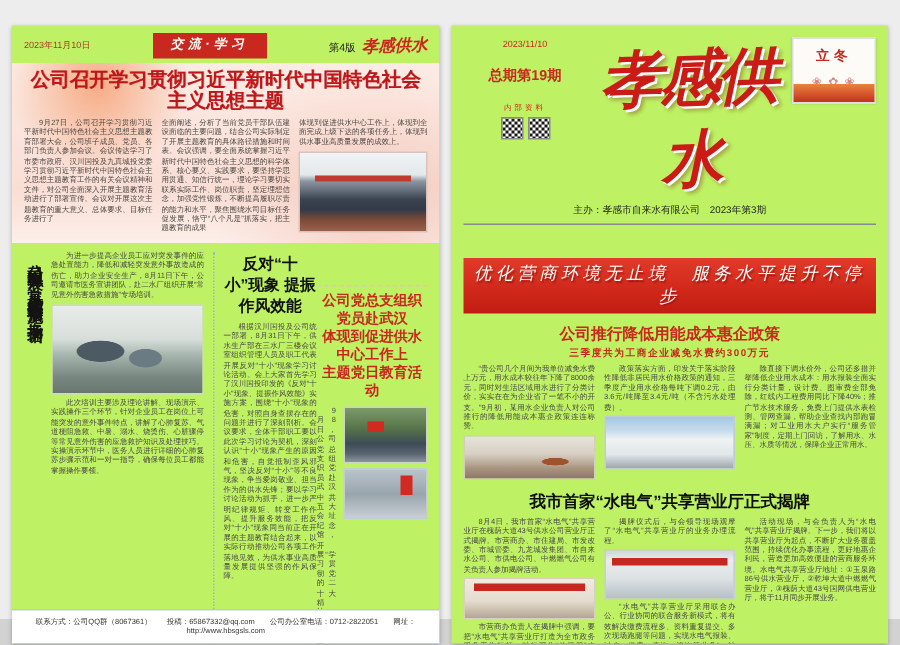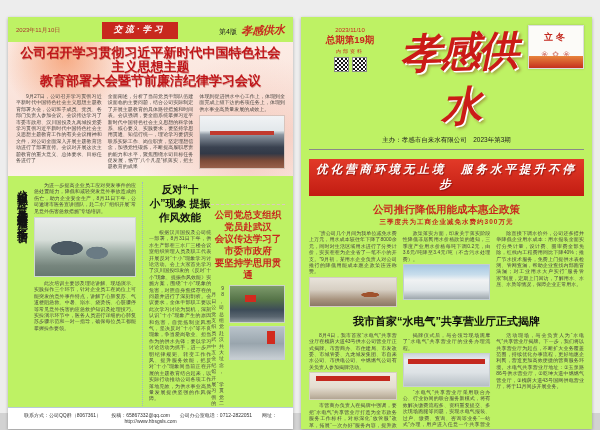--- a/index.html
+++ b/index.html
@@ -65,40 +65,40 @@
   .party-photo2 { height:34px; position:relative; border:1px solid #c6cdd2;
     background:linear-gradient(180deg,#b9c3ca 0%,#99a5ad 52%,#c8cfd4 100%); }
   .party-photo2 .flag { position:absolute; top:4px; right:9px; width:8px; height:13px; background:#d22a1e; }
   .lp-footer { position:absolute; bottom:0; left:0; right:0; border-top:1px solid #b9cbd8;
                padding:4px 6px 5px; font-size:5px; color:#333; text-align:center; background:#fff; }
 
   
   .masthead { display:flex; align-items:flex-start; padding:8px 8px 0; }
   .info-box { width:82px; text-align:center; color:#c8281e; padding-top:2px; }
   .info-date { font-size:6px; }
-  .info-issue { font-size:9.5px; font-weight:bold; margin:1px 0; }
+  .info-issue { font-size:9.5px; font-weight:bold; margin:11px 0; }
   .info-note { font-size:5px; letter-spacing:2px; }
   .qrs { display:flex; gap:3px; justify-content:center; margin-top:3px; }
   .qr { width:15px; height:15px; border:1px solid #8a8a8a;
         background:repeating-conic-gradient(#171717 0% 25%, #fdfdfd 0% 50%);
         background-size:4px 4px; }
   .rp-title { flex:1; text-align:center; font-family:"DejaVu Serif",serif; font-style:italic;
               font-weight:bold; font-size:41px; line-height:54px; letter-spacing:-2px; color:#cb1b17;
               transform:rotate(-2deg); text-shadow:1.5px 1.5px 0 #fff, 3px 3px 3px rgba(110,10,5,.35); }
   .poster { width:56px; height:44px; border:1px solid #ddd; background:#fcfbf8; position:relative;
             text-align:center; box-shadow:0 0 2px rgba(0,0,0,.18); }
   .poster-title { color:#c3281e; font-size:9px; font-weight:bold; letter-spacing:3px;
                   padding-top:5px; font-family:"DejaVu Serif",serif; }
   .blossom { color:#d88a80; font-size:8px; letter-spacing:1px; margin-top:6px; }
   .poster-band { position:absolute; bottom:0; left:0; right:0; height:12px;
                  background:linear-gradient(180deg,#e8853d,#c5301d); }
   .organizer { text-align:center; font-size:6.5px; color:#1e1e1e; padding:3px 0 4px;
                border-bottom:1px solid #8a8a8a; margin:0 8px; }
-  .slogan { margin:9px 8px 4px; background:linear-gradient(180deg,#e23a28,#c21c12); color:#fff;
-            text-align:center; font-size:11.5px; font-weight:bold; font-style:italic;
+  .slogan { margin:22px 8px 4px; background:linear-gradient(180deg,#e23a28,#c21c12); color:#fff;
+            text-align:center; font-size:11.5px; font-weight:normal; font-style:italic;
             letter-spacing:3px; padding:3px 0 4px; text-shadow:1px 1px 1px rgba(90,0,0,.5); }
   .article { padding:1px 8px 2px; }
   .a-title-black { font-size:11px; font-weight:bold; color:#0e0e0e; text-align:center; margin:2px 0 3px; }
   .a-title-red { font-size:10.5px; font-weight:bold; color:#c8281e; text-align:center; margin:2px 0 1px; }
   .a-sub { font-size:6.5px; color:#c8281e; font-weight:bold; text-align:center;
            letter-spacing:1px; margin-bottom:3px; }
   .cols { display:flex; gap:6px; }
   .col { flex:1; }
 
   .storefront-photo { height:34px; margin:2px 0; position:relative; border:1px solid #c8ced2;
@@ -123,21 +123,20 @@
     <span class="lp-date">2023年11月10日</span>
     <span class="lp-badge">交流·学习</span>
     <span class="lp-right">
       <span class="lp-edition">第4版</span>
       <span class="lp-logo-sm">孝感供水</span>
     </span>
   </div>
 
   <div class="lead">
     <div class="lead-title">公司召开学习贯彻习近平新时代中国特色社会主义思想主题</div>
-    <div class="lead-title">教育部署大会暨节前廉洁纪律学习会议</div>
     <div class="lead-cols">
       <div class="lead-col t5 ind">9月27日，公司召开学习贯彻习近平新时代中国特色社会主义思想主题教育部署大会，公司班子成员、党员、各部门负责人参加会议。会议传达学习了市委市政府、汉川国投及九真城投党委学习贯彻习近平新时代中国特色社会主义思想主题教育工作的有关会议精神和文件，对公司全面深入开展主题教育活动进行了部署宣传。会议对开展这次主题教育的重大意义、总体要求、目标任务进行了</div>
       <div class="lead-col t5">全面阐述，分析了当前党员干部队伍建设面临的主要问题，结合公司实际制定了开展主题教育的具体路径措施和时间表。会议强调，要全面系统掌握习近平新时代中国特色社会主义思想的科学体系、核心要义、实践要求，要坚持学思用贯通、知信行统一，理论学习要切实联系实际工作、岗位职责，坚定理想信念，加强党性锻炼，不断提高履职尽责的能力和水平，聚焦围绕水司目标任务促发展，恪守“八个凡是”抓落实，把主题教育的成果</div>
       <div class="lead-col">
         <div class="t5">体现到促进供水中心工作上，体现到全面完成上级下达的各项任务上，体现到供水事业高质量发展的成效上。</div>
         <div class="meeting-photo">
             <div class="banner"></div>
           </div>
       </div>
     </div>
@@ -156,22 +155,22 @@
     <div class="divider-v"></div>
 
     <div class="right-area">
       <div>
         <div class="ten-title">反对“十小”现象 提振作风效能</div>
         <div class="t5 ind">根据汉川国投及公司统一部署，8月31日下午，供水生产部在三水厂三楼会议室组织管理人员及职工代表开展反对“十小”现象学习讨论活动。会上大家首先学习了汉川国投印发的《反对“十小”现象、提振作风效能》实施方案，围绕“十小”现象的危害，对照自身查摆存在的问题并进行了深刻剖析。会议要求，全体干部职工要以此次学习讨论为契机，深刻认识“十小”现象产生的原因和危害，自觉抵制歪风邪气，坚决反对“十小”等不良现象，争当爱岗敬业、担当作为的供水先锋；要以学习讨论活动为抓手，进一步严明纪律规矩、转变工作作风、提升服务效能，把反对“十小”现象同当前正在开展的主题教育结合起来，以实际行动推动公司各项工作落地见效，为供水事业高质量发展提供坚强的作风保障。</div>
       </div>
 
       <div class="party">
         <div class="party-title">公司党总支组织党员赴武汉</div>
-        <div class="party-title">会议传达学习了市委市政府</div>
-        <div class="party-title">要坚持学思用贯通</div>
+        <div class="party-title">体现到促进供水中心工作上</div>
+        <div class="party-title">主题党日教育活动</div>
         <div class="party-flex">
           <div class="txt t5 ind">9月8日，公司党总支组织党员赴武汉中共五大会址纪念馆，开展“学习贯彻党的二十大精神、传承红色基因”主题党日活动。全体党员参观了中共五大历史陈列展，重温了中国共产党波澜壮阔的奋斗历程。随后，全体党员面对党旗重温入党誓词，纷纷表示要不忘初心、牢记使命，立足本职岗位，以昂扬的奋斗姿态为供水事业高质量发展贡献力量。</div>
           <div class="party-photos">
             <div class="party-photo1">
                 <div class="flag"></div>
               </div>
             <div class="party-photo2">
                 <div class="flag"></div>
               </div>
           </div>

